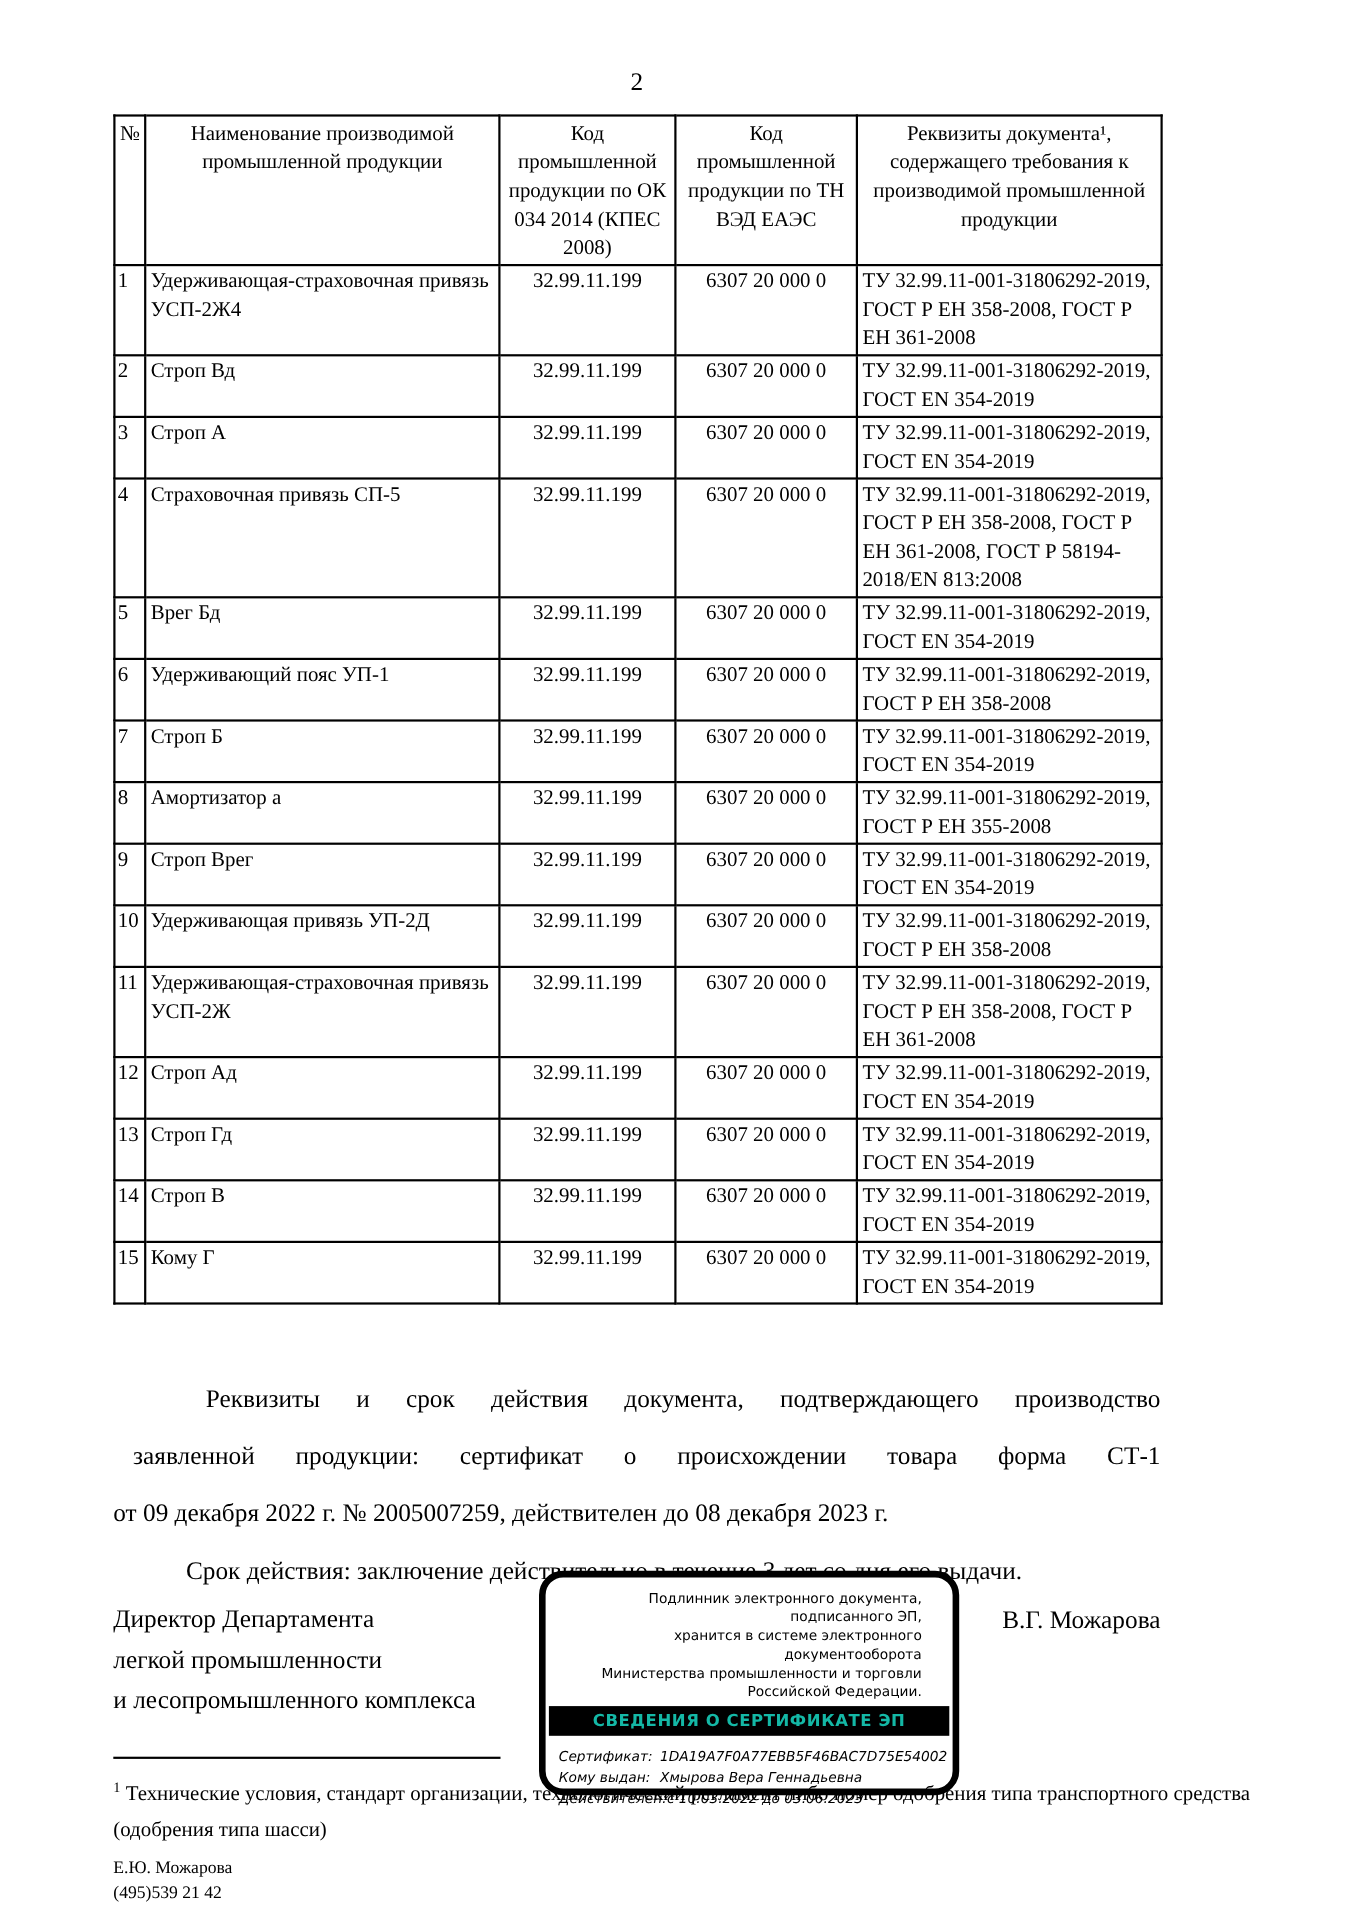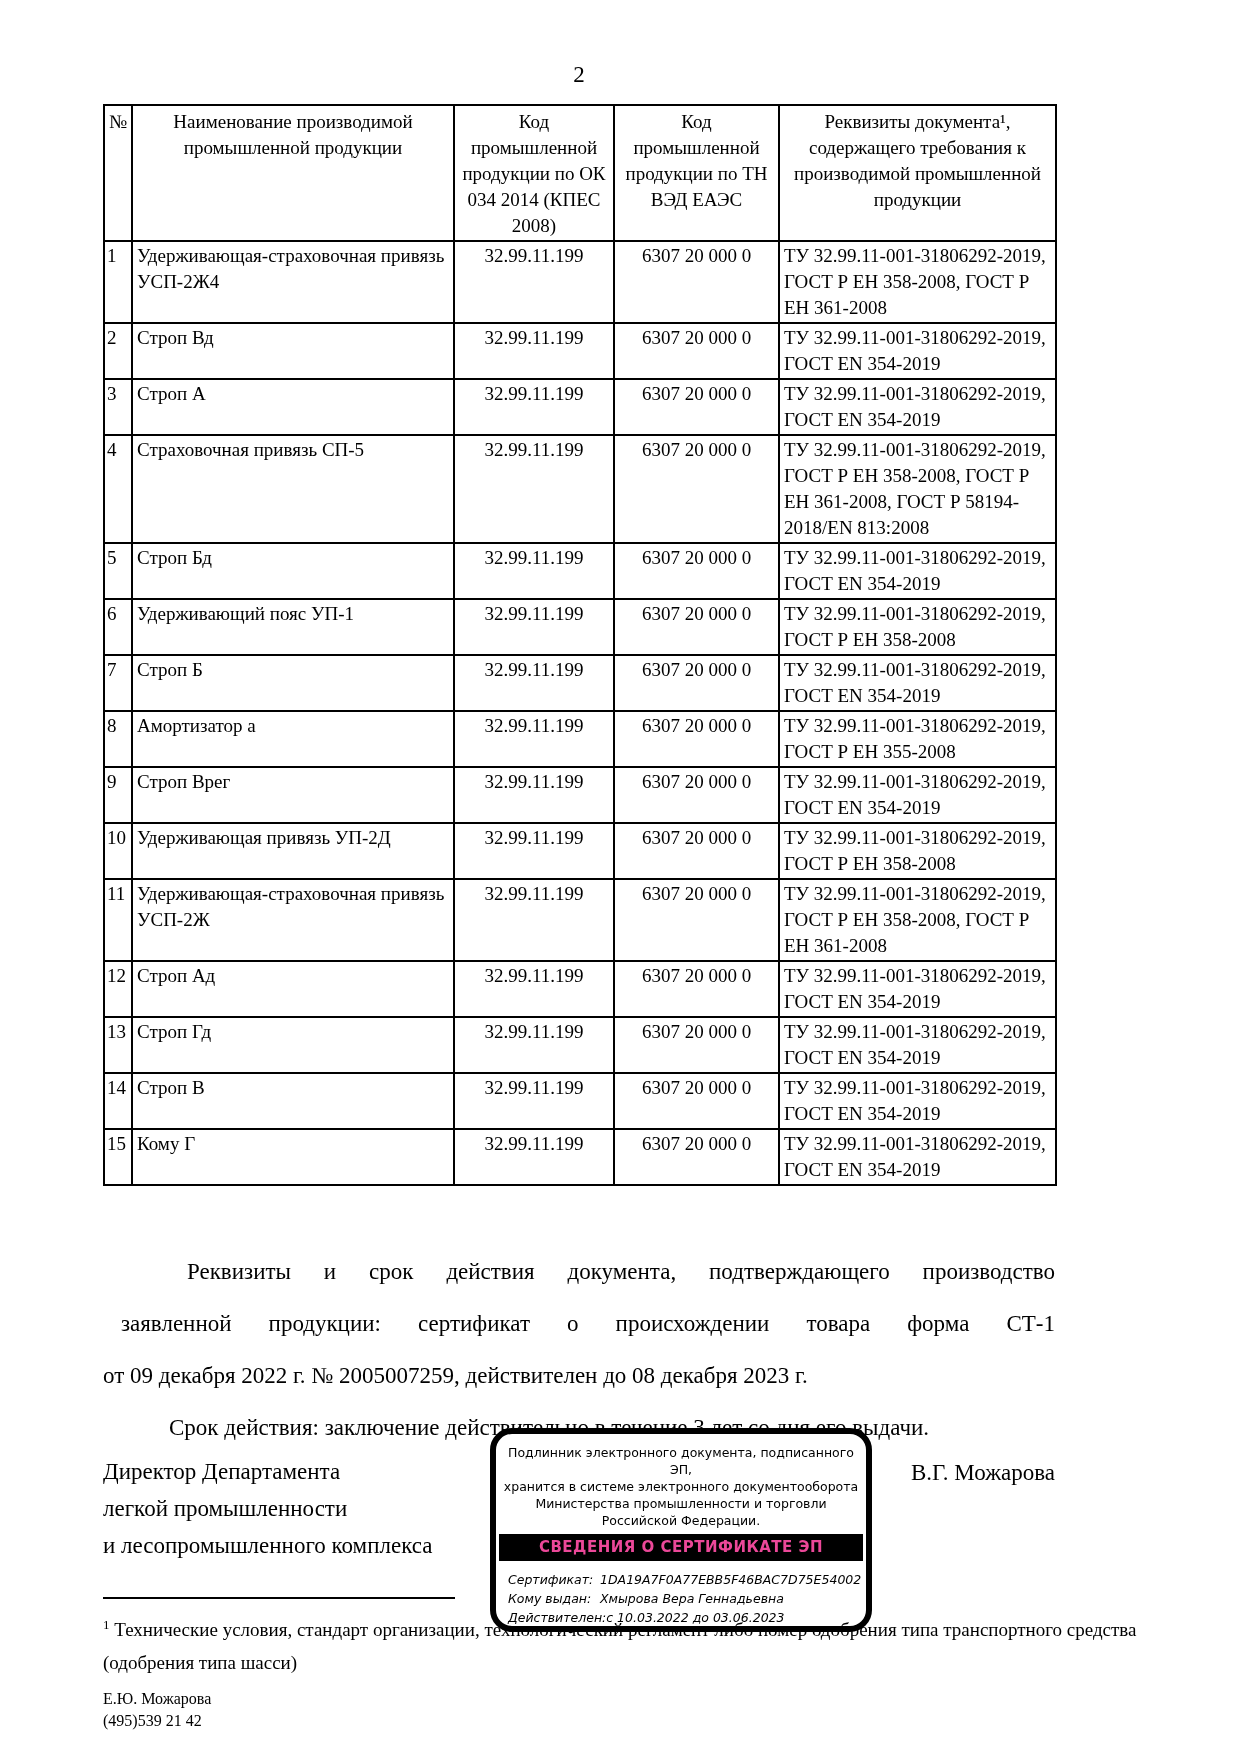--- a/index.html
+++ b/index.html
@@ -41,23 +41,23 @@
     position:absolute; top:1460px; right:186px;
     font-size:23px; z-index:2; text-align:right;
   }
   
   .stamp {
     position:absolute; left:490px; top:1428px; width:382px; height:204px;
     box-sizing:border-box; background:#ffffff;
     border:6px solid #000; border-radius:22px; z-index:1;
     font-family:"DejaVu Sans", sans-serif;
   }
-  .stamp-origin { margin-top:10px; text-align:center; font-size:12.5px; line-height:17px; padding:0 4px; }
+  .stamp-origin { margin-top:10px; text-align:right; font-size:12.5px; line-height:17px; padding:0 28px; }
   .stamp-bar {
-    margin:5px 3px 0 3px; height:27px; background:#000; color:#ec4899;
+    margin:5px 3px 0 3px; height:27px; background:#000; color:#14b8a6;
     font-size:15px; font-weight:bold; text-align:center; line-height:27px;
     letter-spacing:0.5px;
   }
   .stamp-fields { margin:9px 6px 0 12px; font-size:12.5px; line-height:19px; }
   .stamp-field { display:flex;font-style:italic; }
   .stamp-field .lbl { min-width:92px; }
   
   .footnote-rule {
     position:absolute; left:103px; top:1597px; width:352px;
     border-top:2px solid #000; z-index:2;
@@ -120,21 +120,21 @@
     </tr>
           <tr>
       <td class="num">4</td>
       <td class="name">Страховочная привязь СП-5</td>
       <td class="code">32.99.11.199</td>
       <td class="code-nowrap">6307 20 000 0</td>
       <td class="req">ТУ 32.99.11-001-31806292-2019, ГОСТ Р ЕН 358-2008, ГОСТ Р ЕН 361-2008, ГОСТ Р 58194-2018/EN 813:2008</td>
     </tr>
           <tr>
       <td class="num">5</td>
-      <td class="name">Строп Бд</td>
+      <td class="name">Врег Бд</td>
       <td class="code">32.99.11.199</td>
       <td class="code-nowrap">6307 20 000 0</td>
       <td class="req">ТУ 32.99.11-001-31806292-2019, ГОСТ EN 354-2019</td>
     </tr>
           <tr>
       <td class="num">6</td>
       <td class="name">Удерживающий пояс УП-1</td>
       <td class="code">32.99.11.199</td>
       <td class="code-nowrap">6307 20 000 0</td>
       <td class="req">ТУ 32.99.11-001-31806292-2019, ГОСТ Р ЕН 358-2008</td>

